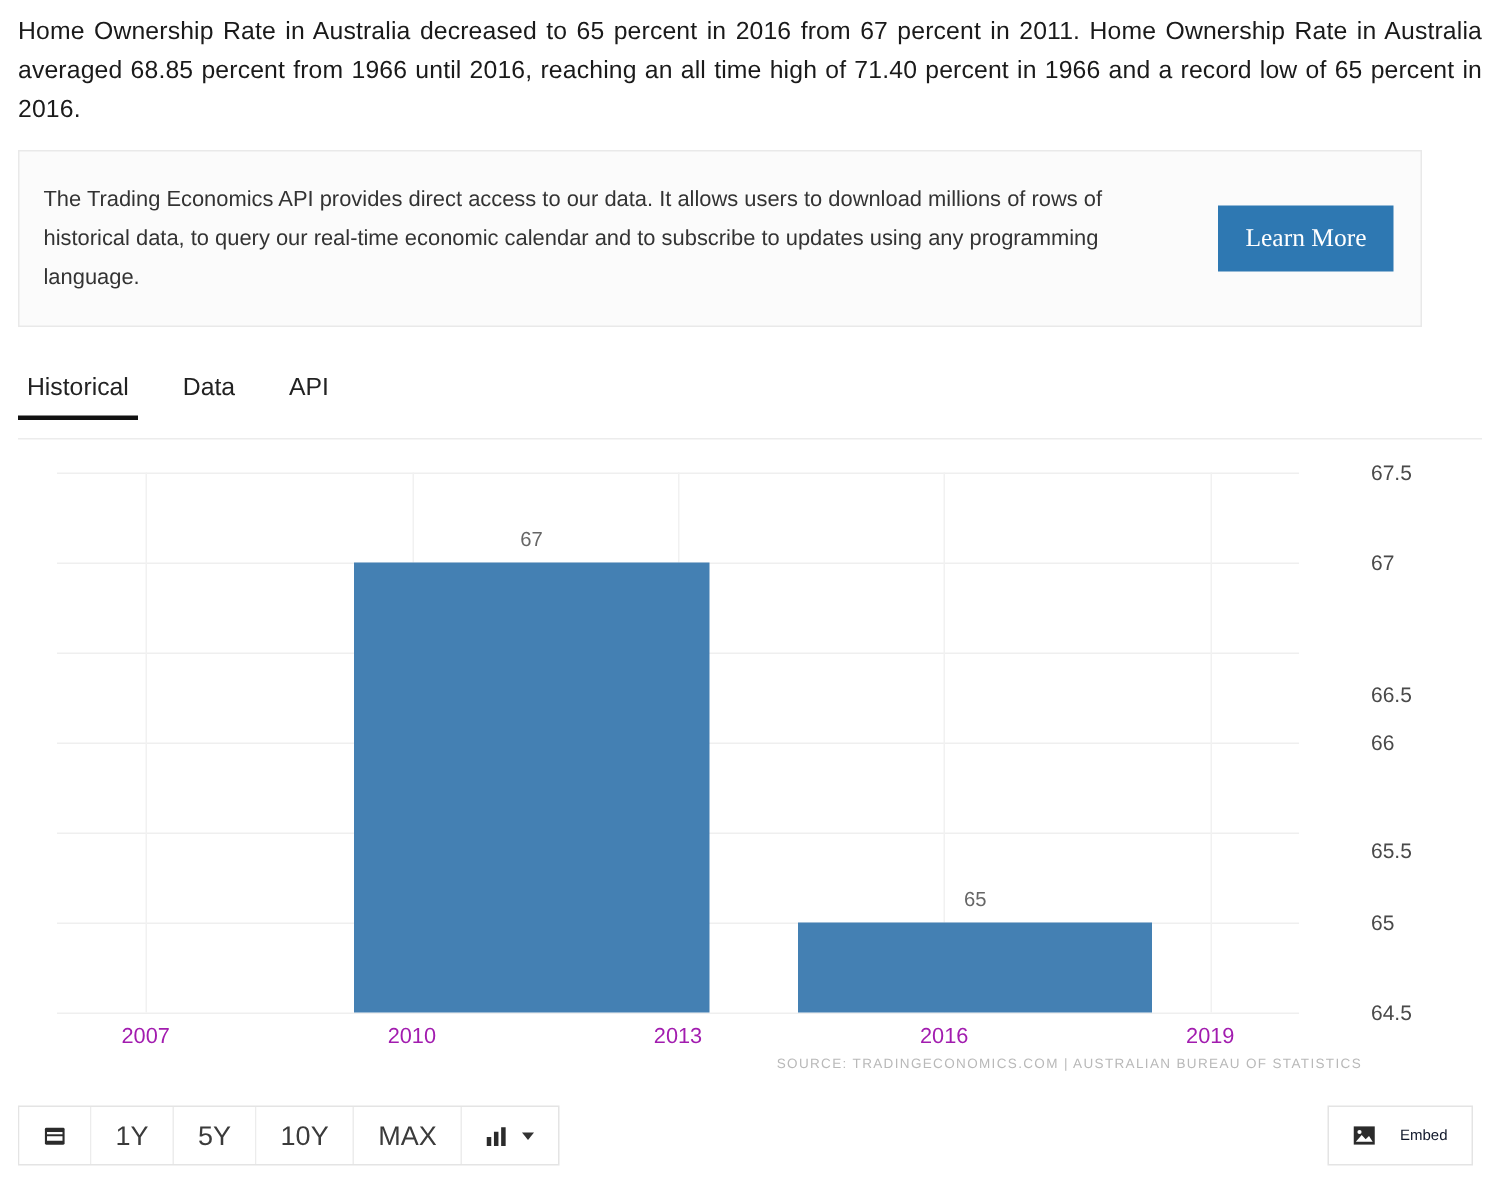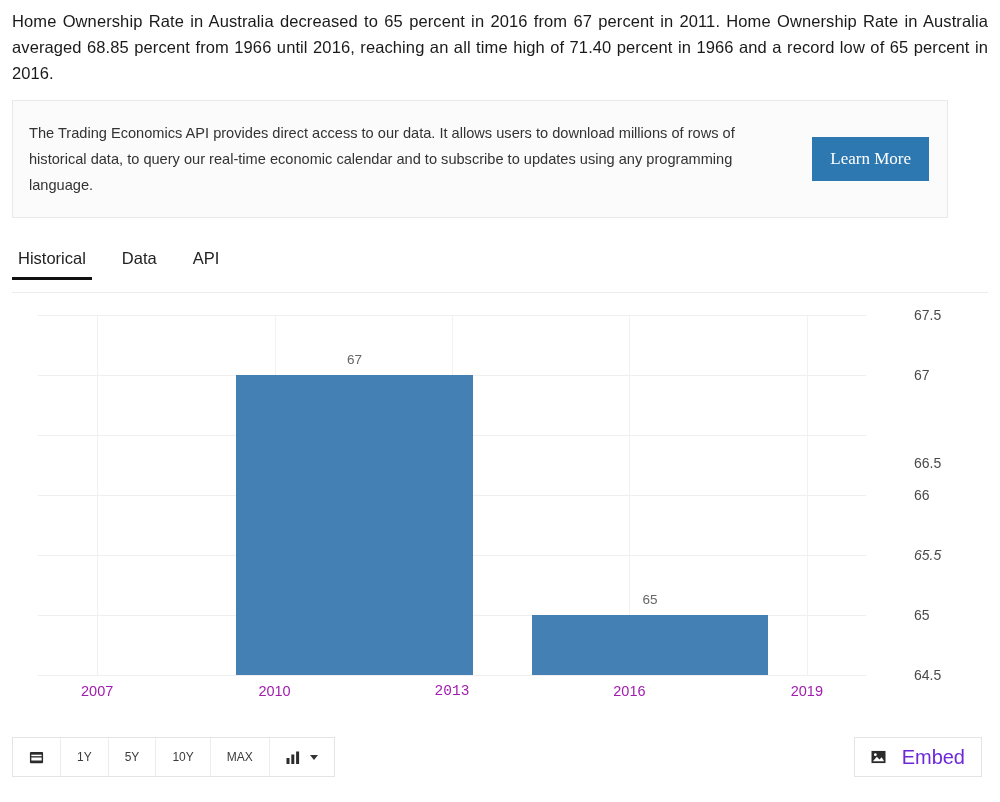--- a/index.html
+++ b/index.html
@@ -149,41 +149,41 @@
     display: flex;
     border: 1px solid #e4e4e4;
     background: #fff;
   }
   .tb-btn {
     display: flex;
     align-items: center;
     justify-content: center;
     gap: 7px;
     padding: 0 16px;
-    font-size: 12px;
+    font-size: 18px;
     color: #3b3b3b;
     border-right: 1px solid #ececec;
     cursor: pointer;
     min-width: 46px;
     background: #fff;
   }
   .tb-btn:last-child { border-right: none; }
 
   .embed-btn {
     position: absolute;
     right: 18px; top: 737px;
     height: 40px;
     display: flex;
     align-items: center;
     gap: 16px;
     padding: 0 16px;
     border: 1px solid #e4e4e4;
     background: #fff;
-    font-size: 20px;
-    color: #6d28d9;
+    font-size: 10px;
+    color: #0f172a;
     cursor: pointer;
     font-family: "Liberation Sans", sans-serif;
   }
 
   .icon { display: inline-flex; align-items: center; }
   .caret {
     width: 0; height: 0;
     border-left: 4.5px solid transparent;
     border-right: 4.5px solid transparent;
     border-top: 5.5px solid #333;
@@ -211,40 +211,41 @@
   <div class="plot" id="plot">
       <div class="gridline-h" style="top: 0px;"></div>
       <div class="ylabel" style="top: 0px;">67.5</div>
       <div class="gridline-h" style="top: 60px;"></div>
       <div class="ylabel" style="top: 60px;">67</div>
       <div class="gridline-h" style="top: 120px;"></div>
       <div class="ylabel" style="top: 136px; margin-top: 12px;">66.5</div>
       <div class="gridline-h" style="top: 180px;"></div>
       <div class="ylabel" style="top: 180px;">66</div>
       <div class="gridline-h" style="top: 240px;"></div>
-      <div class="ylabel" style="top: 240px; font-style: italic;">65.5</div>
+      <div class="ylabel" style="top: 252px;">65.5</div>
       <div class="gridline-h" style="top: 300px;"></div>
       <div class="ylabel" style="top: 300px;">65</div>
       <div class="gridline-h" style="top: 360px;"></div>
       <div class="ylabel" style="top: 360px;">64.5</div>
       <div class="gridline-v" style="left: 59.1429px;"></div>
       <div class="xlabel" style="left: 59.1429px;">2007</div>
       <div class="gridline-v" style="left: 236.571px;"></div>
       <div class="xlabel" style="left: 236.571px; text-align: center;">2010</div>
       <div class="gridline-v" style="left: 414px;"></div>
-      <div class="xlabel" style="left: 414px; font-family: Liberation Mono, monospace;">2013</div>
+      <div class="xlabel" style="left: 414px;">2013</div>
       <div class="gridline-v" style="left: 591.429px;"></div>
       <div class="xlabel" style="left: 591.429px;">2016</div>
       <div class="gridline-v" style="left: 768.857px;"></div>
       <div class="xlabel" style="left: 768.857px;">2019</div>
       <div class="bar" style="left: 198.129px; top: 60px; width: 236.571px; height: 300px; background: rgb(68, 128, 179);"></div>
       <div class="bar-label" style="left: 316.414px; top: 37px;">67</div>
       <div class="bar" style="left: 493.843px; top: 300px; width: 236.571px; height: 60px; background: rgb(68, 128, 179);"></div>
       <div class="bar-label" style="left: 612.129px; top: 277px;">65</div>
     </div>
+  <div class="source">SOURCE: TRADINGECONOMICS.COM  |  AUSTRALIAN BUREAU OF STATISTICS</div>
 </div>
 
 <div class="toolbar">
   <div class="tb-btn">
     <span class="icon">
       <svg width="15" height="15" viewBox="0 0 16 16">
         <rect x="1" y="2" width="14" height="12" rx="1" fill="#2b2b2b"></rect>
         <rect x="2.5" y="5" width="11" height="1.6" fill="#ffffff"></rect>
         <rect x="2.5" y="8" width="11" height="3.2" fill="#ffffff"></rect>
       </svg>

